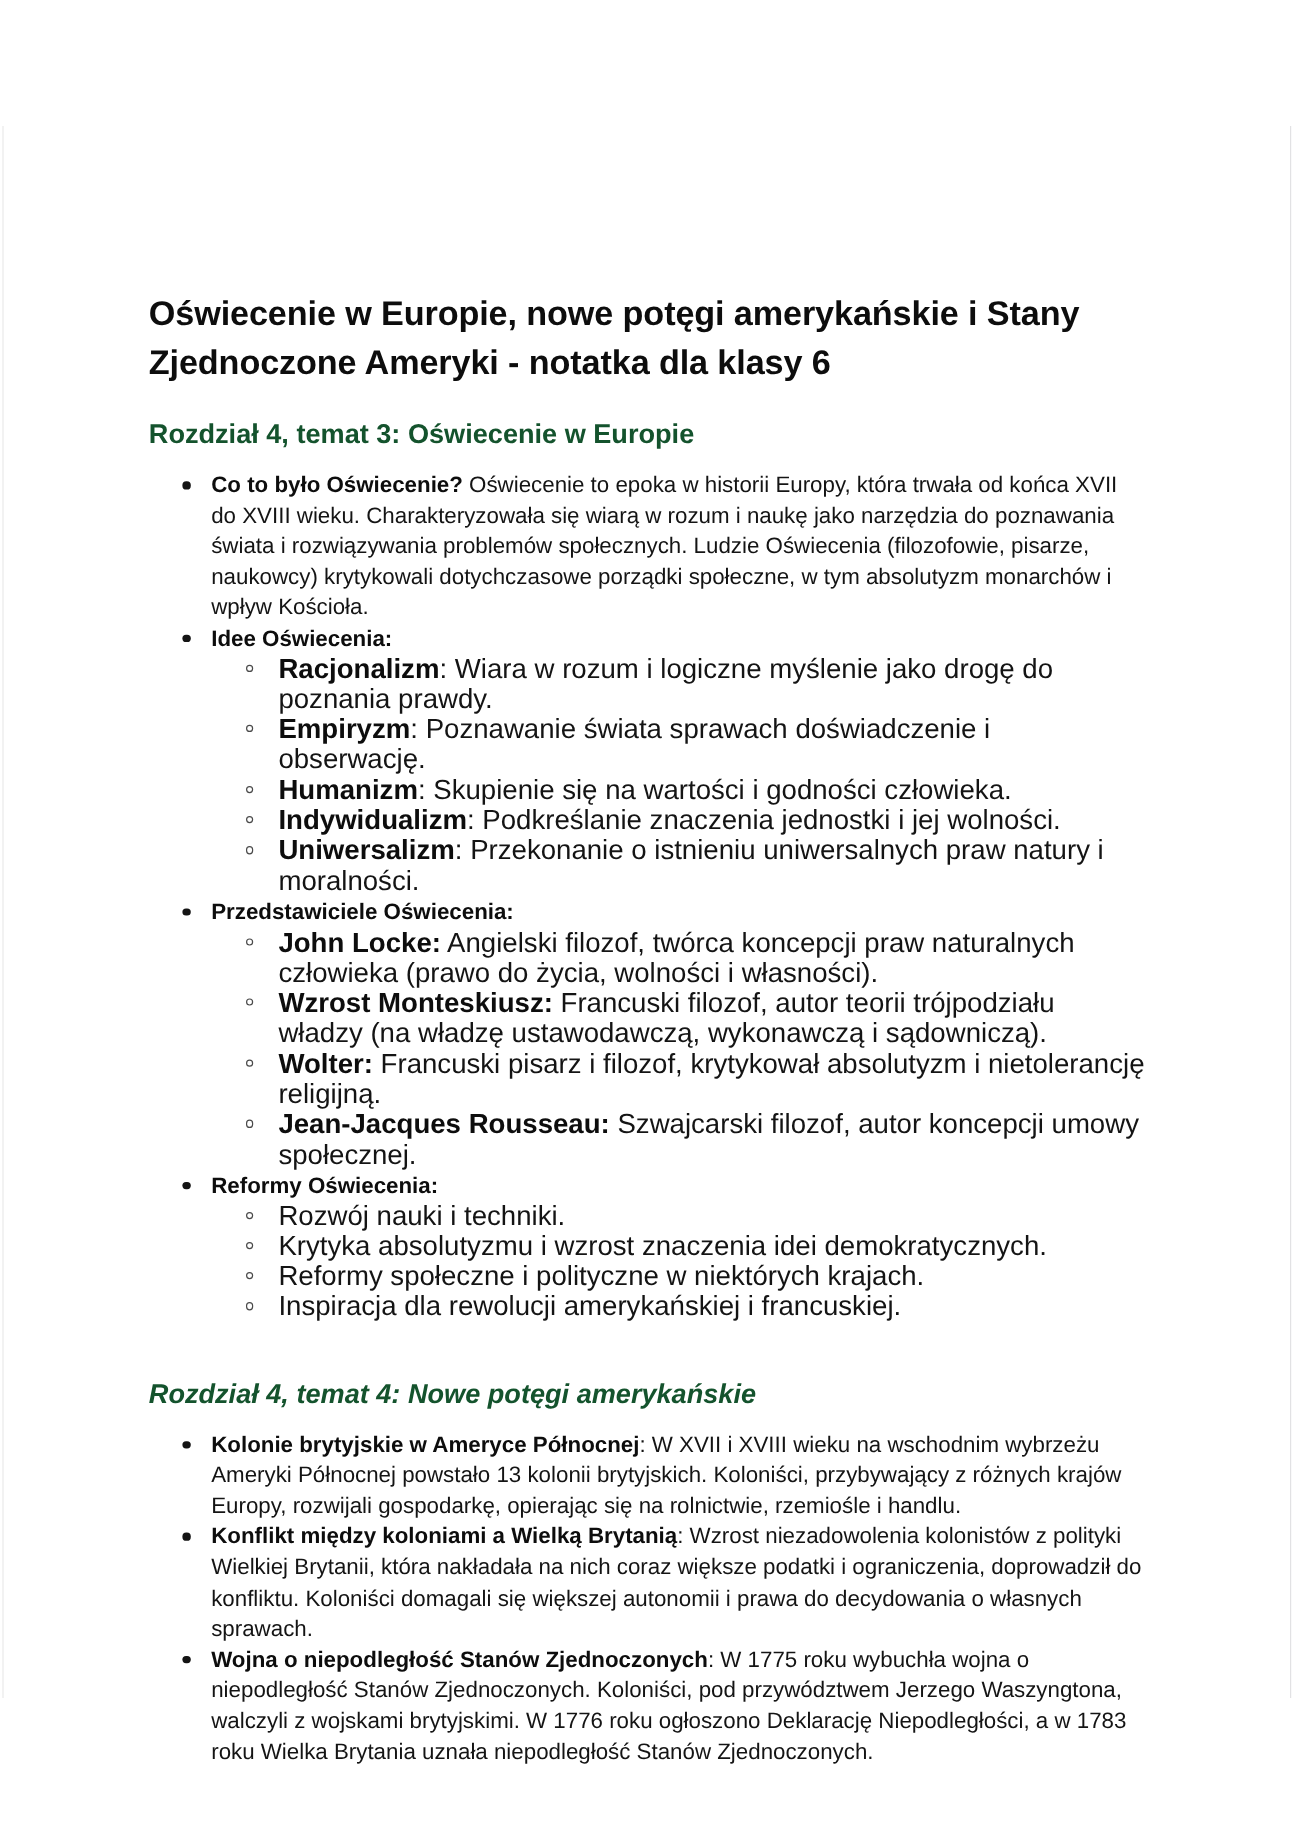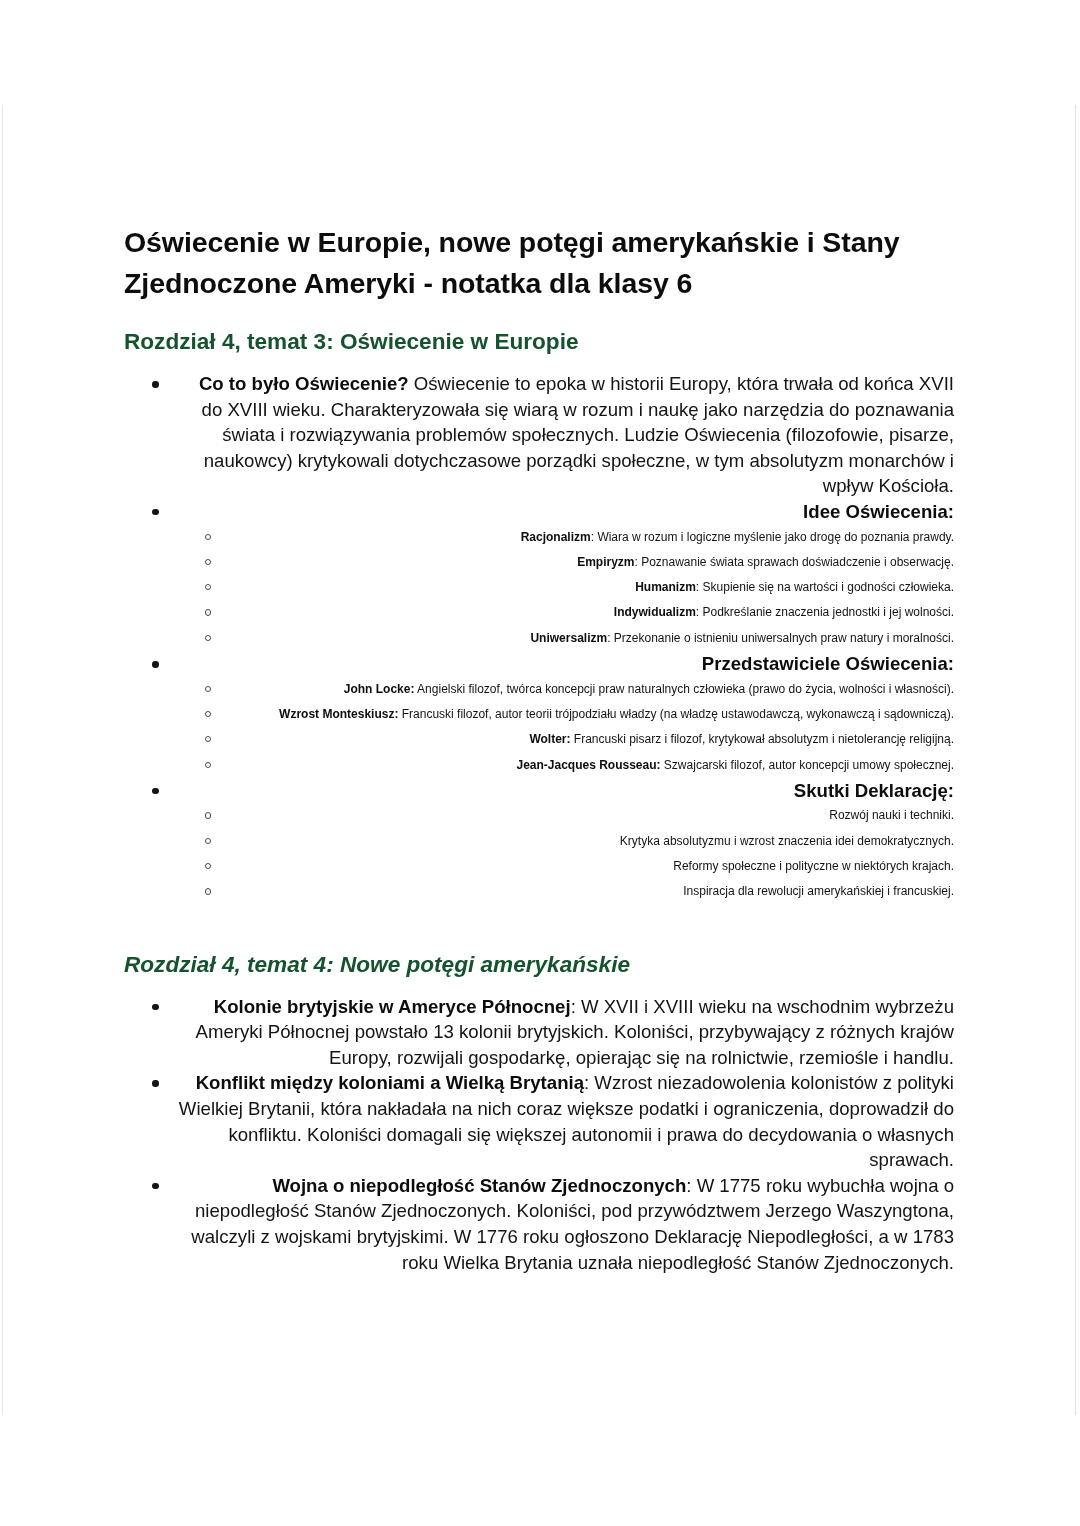--- a/index.html
+++ b/index.html
@@ -33,21 +33,21 @@
     position: absolute;
     left: 0;
     top: 0;
     width: 1080px;
     height: 1526px;
   }
 
   .content {
     position: absolute;
     left: 124px;
-    top: 222px;
+    top: 242px;
     width: 830px;
   }
 
   h1.doc-title {
     font-size: 28.5px;
     font-weight: bold;
     line-height: 41px;
     letter-spacing: -0.1px;
     margin: 0 0 0 0;
     color: #0d0d0d;
@@ -70,21 +70,20 @@
     margin: 14px 0 0 0;
     padding: 0;
   }
   ul.lvl1 > li.b1 {
     position: relative;
     padding-left: 52px;
     margin: 0 0 0 0;
     font-size: 18.6px;
     line-height: 25.6px;
     color: #141414;
-    text-align: right;
   }
   ul.lvl1 > li.b1 > .b1-para {
     display: block;
   }
   ul.lvl1 > li.b1::before {
     content: "";
     position: absolute;
     left: 28px;
     top: 10px;
     width: 6.5px;
@@ -94,21 +93,21 @@
   }
 
   ul.lvl2 {
     list-style: none;
     margin: 0;
     padding: 0;
   }
   ul.lvl2 > li.b2 {
     position: relative;
     padding-left: 56px;
-    font-size: 12px;
+    font-size: 23px;
     line-height: 25.3px;
     color: #141414;
   }
   ul.lvl2 > li.b2::before {
     content: "";
     position: absolute;
     left: 29px;
     top: 9px;
     width: 6.2px;
     height: 6.2px;
@@ -154,21 +153,21 @@
           <li class="b1">
             <span class="b1-para"><span class="lead">Przedstawiciele Oświecenia:</span></span>
             <ul class="lvl2">
               <li class="b2"><span class="lead">John Locke:</span><span class="rest"> Angielski filozof, twórca koncepcji praw naturalnych człowieka (prawo do życia, wolności i własności).</span></li>
               <li class="b2"><span class="lead">Wzrost Monteskiusz:</span><span class="rest"> Francuski filozof, autor teorii trójpodziału władzy (na władzę ustawodawczą, wykonawczą i sądowniczą).</span></li>
               <li class="b2"><span class="lead">Wolter:</span><span class="rest"> Francuski pisarz i filozof, krytykował absolutyzm i nietolerancję religijną.</span></li>
               <li class="b2"><span class="lead">Jean-Jacques Rousseau:</span><span class="rest"> Szwajcarski filozof, autor koncepcji umowy społecznej.</span></li>
             </ul>
           </li>
           <li class="b1">
-            <span class="b1-para"><span class="lead">Skutki Deklarację:</span></span>
+            <span class="b1-para"><span class="lead">Reformy Oświecenia:</span></span>
             <ul class="lvl2">
               <li class="b2"><span class="rest">Rozwój nauki i techniki.</span></li>
               <li class="b2"><span class="rest">Krytyka absolutyzmu i wzrost znaczenia idei demokratycznych.</span></li>
               <li class="b2"><span class="rest">Reformy społeczne i polityczne w niektórych krajach.</span></li>
               <li class="b2"><span class="rest">Inspiracja dla rewolucji amerykańskiej i francuskiej.</span></li>
             </ul>
           </li>
         </ul>
         <h2 class="section-heading second">Rozdział 4, temat 4: Nowe potęgi amerykańskie</h2>
         <ul class="lvl1">

